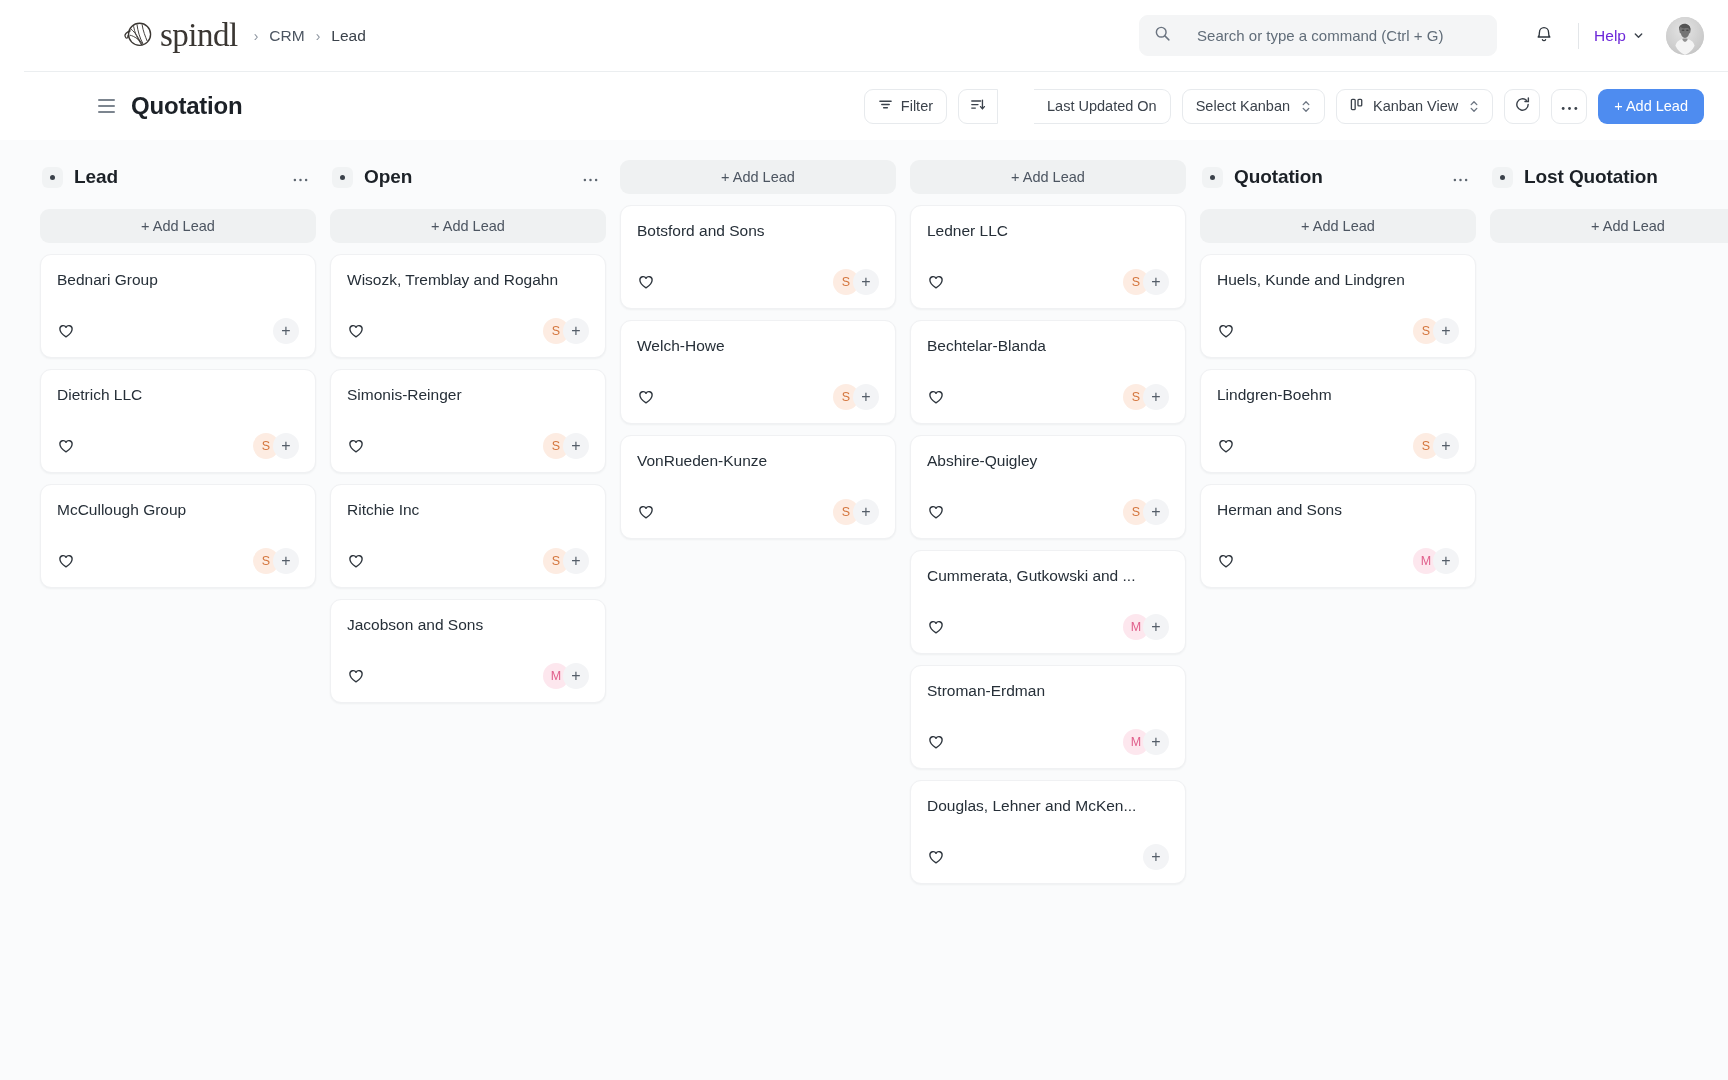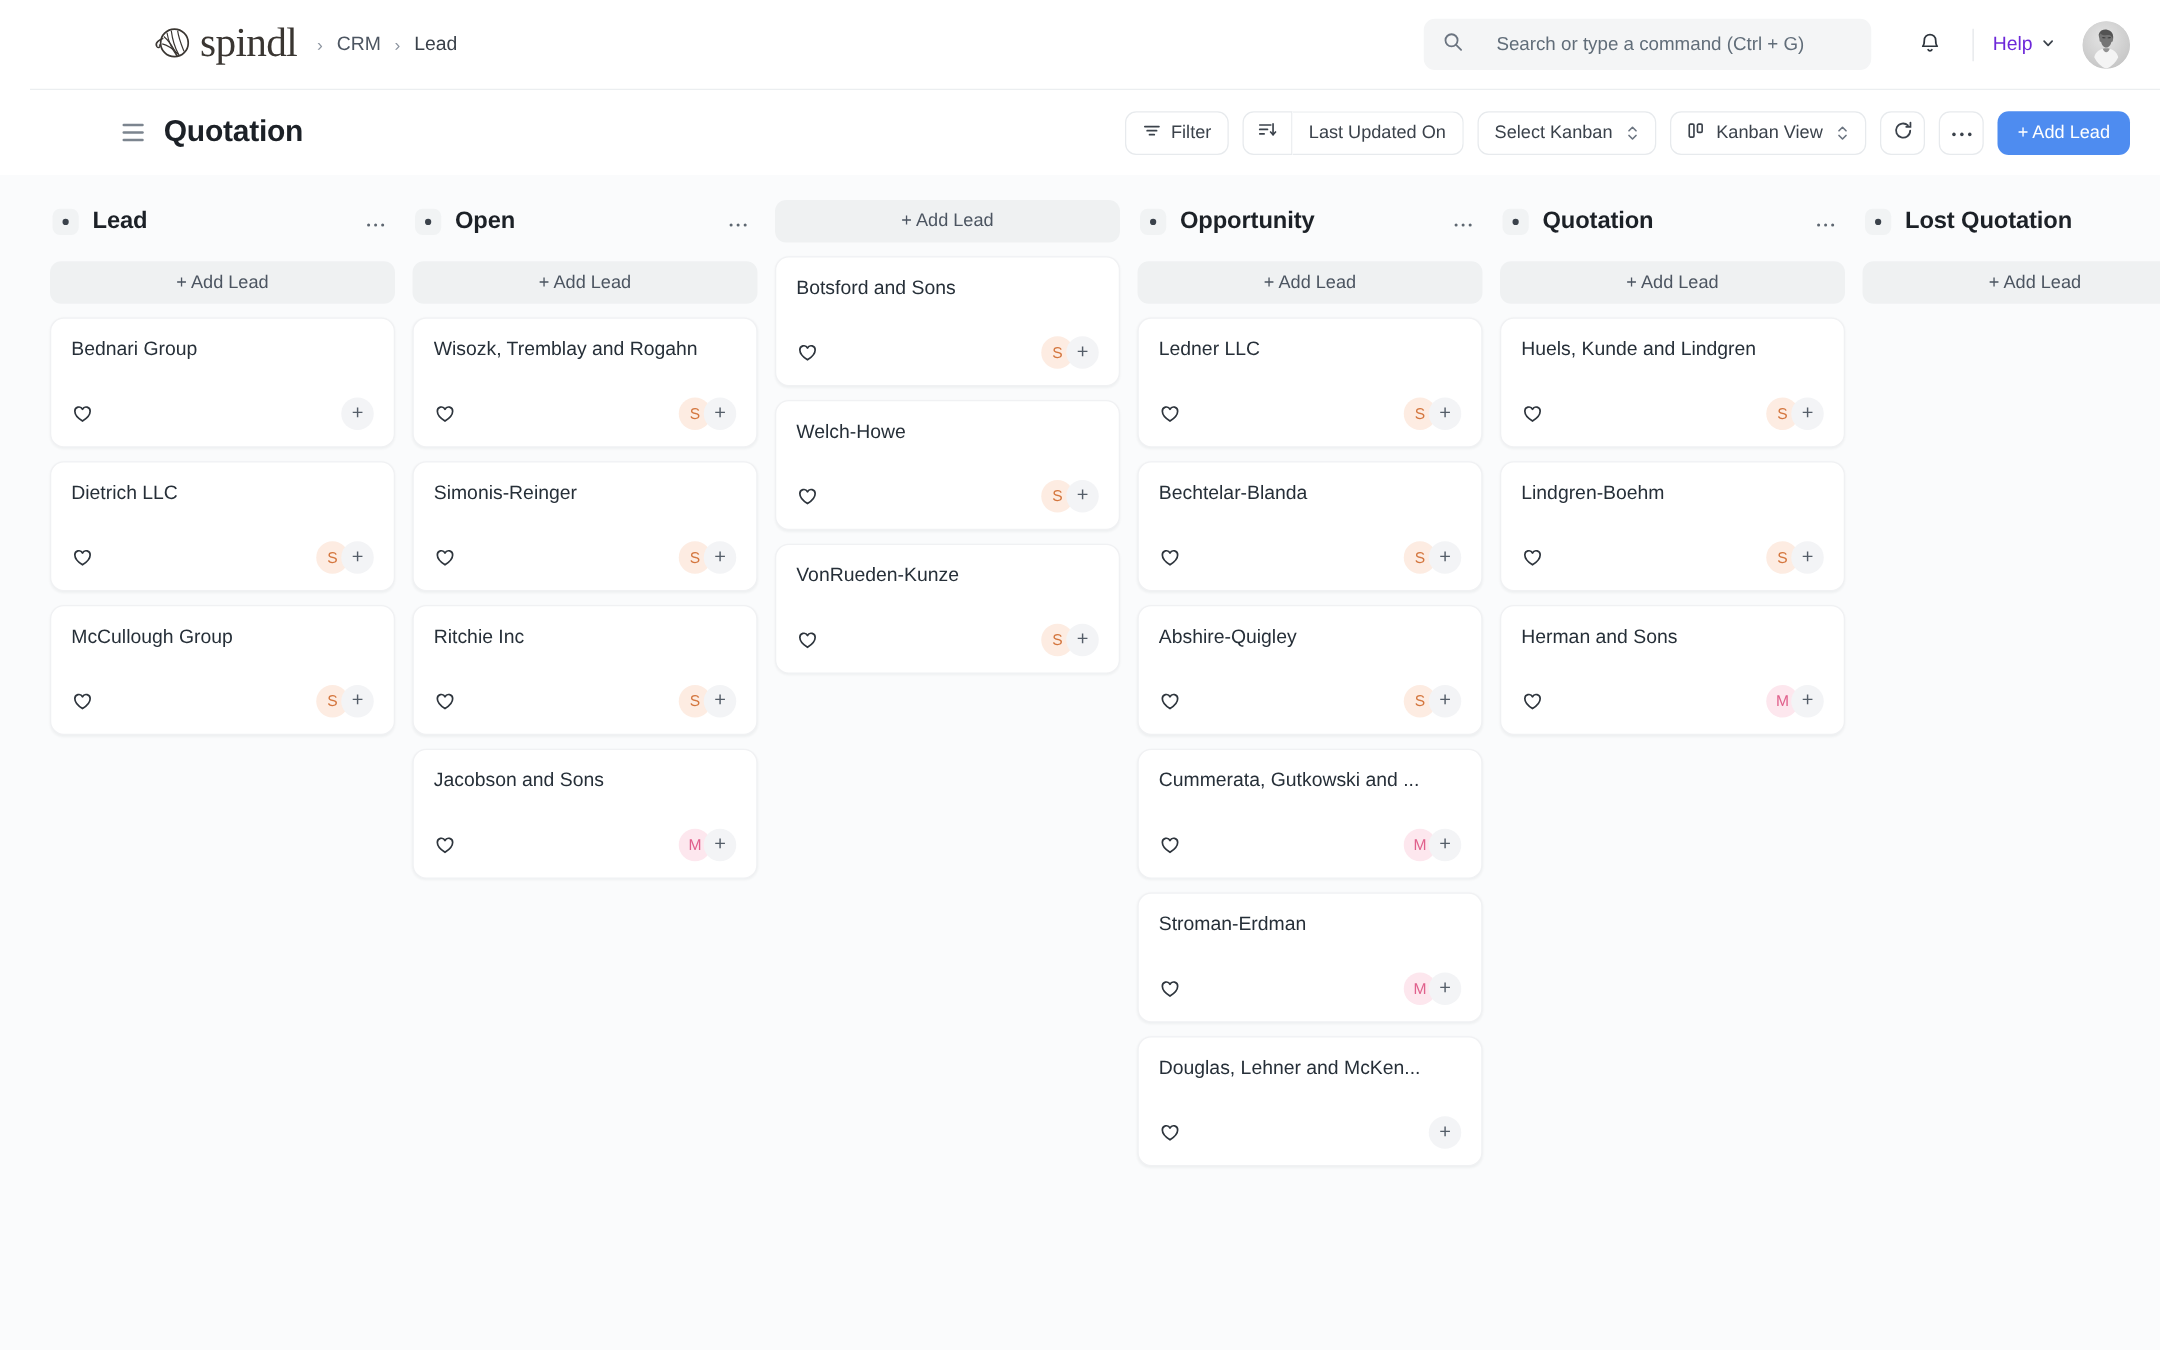--- a/index.html
+++ b/index.html
@@ -98,21 +98,21 @@
     height: 35px;
     border: 1px solid #e7eaed;
     background: #ffffff;
     border-radius: 9px;
     display: flex; align-items: center; gap: 8px;
     padding: 0 13px;
     font-size: 14.5px; color: #3b424b; cursor: pointer;
     font-family: "Liberation Sans", sans-serif;
     white-space: nowrap;
   }
-  .tb-group { display: flex; align-items: center; }
+  .tb-group { display: flex; align-items: center; gap: 36px; }
   .tb-group .tb-btn { border-radius: 0; border-left: 0; }
   .tb-group .tb-btn:first-child { border-radius: 9px 0 0 9px; border-left: 1px solid #e7eaed; padding: 0 11px; }
   .tb-group .tb-btn:last-child { border-radius: 0 9px 9px 0; }
   .tb-icon-btn { width: 36px; padding: 0; justify-content: center; }
   .btn-primary {
     height: 35px;
     background: #4e8cf0;
     color: #ffffff;
     border: 0; border-radius: 9px;
     font-size: 14.5px;
@@ -528,31 +528,20 @@
               </span>
               <span class="foot-right">
                 <span class="mini-avatar s">S</span>
                 <span class="plus-circle">+</span>
               </span>
             </div>
           </div>
         </div>
       </div>
       <div class="column">
-        <div class="col-head">
-          <span class="col-dot-wrap">
-            <span class="col-dot"></span>
-          </span>
-          <span class="col-title">Opportunity</span>
-          <span class="col-more"><svg width="15" height="4" viewBox="0 0 16 4" fill="#5d6670">
-              <circle cx="2" cy="2" r="1.3"></circle>
-              <circle cx="8" cy="2" r="1.3"></circle>
-              <circle cx="14" cy="2" r="1.3"></circle>
-            </svg></span>
-        </div>
         <div class="add-lead-bar">+ Add Lead</div>
         <div class="cards">
           <div class="card">
             <div class="card-title">Ledner LLC</div>
             <div class="card-foot">
               <span>
                 <svg class="heart" viewBox="0 0 20 20" fill="none" stroke="#2e353d" stroke-width="1.5">
                   <path d="M10 16.5S3.2 12.3 3.2 7.8A3.6 3.6 0 0 1 10 6a3.6 3.6 0 0 1 6.8 1.8c0 4.5-6.8 8.7-6.8 8.7z" stroke-linejoin="round"></path>
                 </svg>
               </span>

